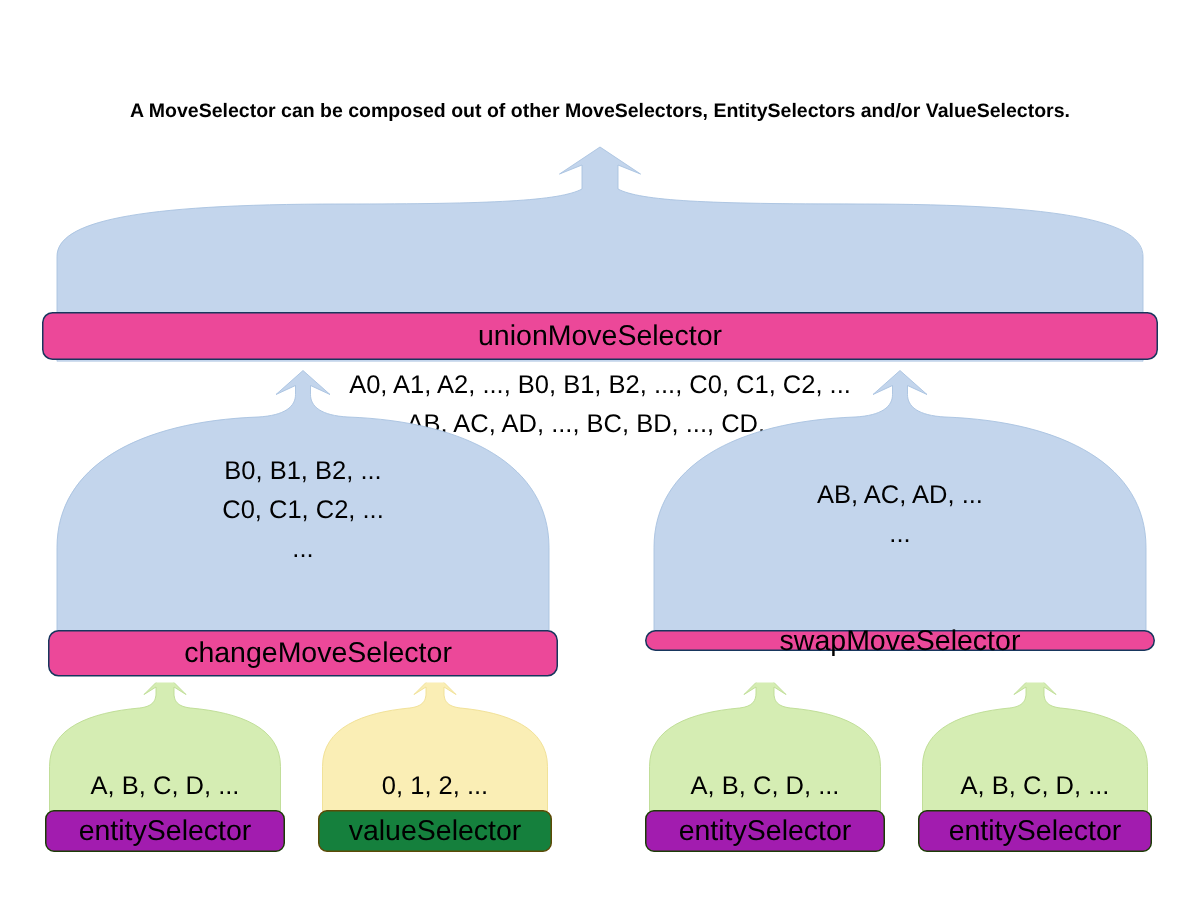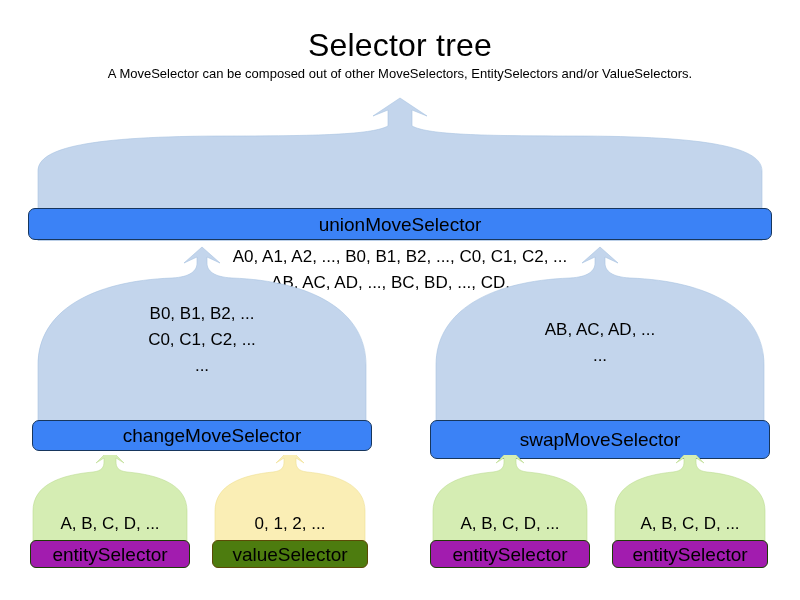--- a/index.html
+++ b/index.html
@@ -34,21 +34,21 @@
     letter-spacing: 0.2px;
     line-height: 38px;
   }
   .subtitle {
     position: absolute;
     left: 0;
     top: 66px;
     width: 800px;
     text-align: center;
     font-size: 13px;
-    font-weight: normal;
+    font-weight: bold;
     line-height: 16px;
   }
 
   
   .node {
     position: absolute;
   }
   .node .shape {
     position: absolute;
     left: 0;
@@ -73,36 +73,35 @@
     box-sizing: border-box;
     border: 1.6px solid #17365d;
     border-radius: 7px;
     display: flex;
     align-items: center;
     justify-content: center;
     font-size: 19px;
     line-height: 19px;
     color: #000000;
   }
-  .bar.blue   { background: #3b82f6; }
+  .bar.blue   { background: #ec4899; }
   .bar.green  { background: #a21caf; border-color: #1c3d06; }
-  .bar.yellow { background: #4d7c0f; border-color: #5c4a06; }
+  .bar.yellow { background: #15803d; border-color: #5c4a06; }
   .bar.leaf   { font-size: 19px; border-radius: 6px; }
 
   
   .union-lines  { top: 148px; }
   .mid-lines    { top: 297px; }
   .leaf-lines   { top: 508px; font-size: 17px; }
 </style>
 </head>
 <body>
 
 <div id="canvas">
 
-  <div class="title">Selector tree</div>
   <div class="subtitle">A MoveSelector can be composed out of other MoveSelectors, EntitySelectors and/or ValueSelectors.</div>
 
   <div class="node" style="left:28px; top:96px; width:744px; height:145px;">
     <svg class="shape" width="744" height="145" viewBox="0 0 744 145">
       <path d="M 10 145
                L 10 75
                C 10 52, 60 40, 200 40
                C 300 40, 345 38, 360 30
                L 360 14
                L 345 20
@@ -163,21 +162,21 @@
                L 175 18
                C 175 26, 182 32, 200 33
                C 280 36, 334 66, 334 120
                L 334 180 Z" fill="#c3d5ec" stroke="#a8c2e0" stroke-width="0.6"></path>
     </svg>
     <div class="lines mid-lines" style="top:72px;">
       <div>AB, AC, AD, ...</div>
       <div>...</div>
     </div>
   </div>
-  <div class="bar blue" style="left:430px; top:420px; width:340px; height:39px;">
+  <div class="bar blue" style="left:430px; top:420px; width:340px; height:14px;">
     <span>swapMoveSelector</span>
   </div>
 
   <div class="node" style="left:30px; top:455px; width:160px; height:86px;">
     <svg class="shape" width="160" height="86" viewBox="0 0 160 86">
       <path d="M 3 86
                L 3 56
                C 3 30, 30 20, 63 17
                C 72 16, 74 12, 74 7
                L 74 3

